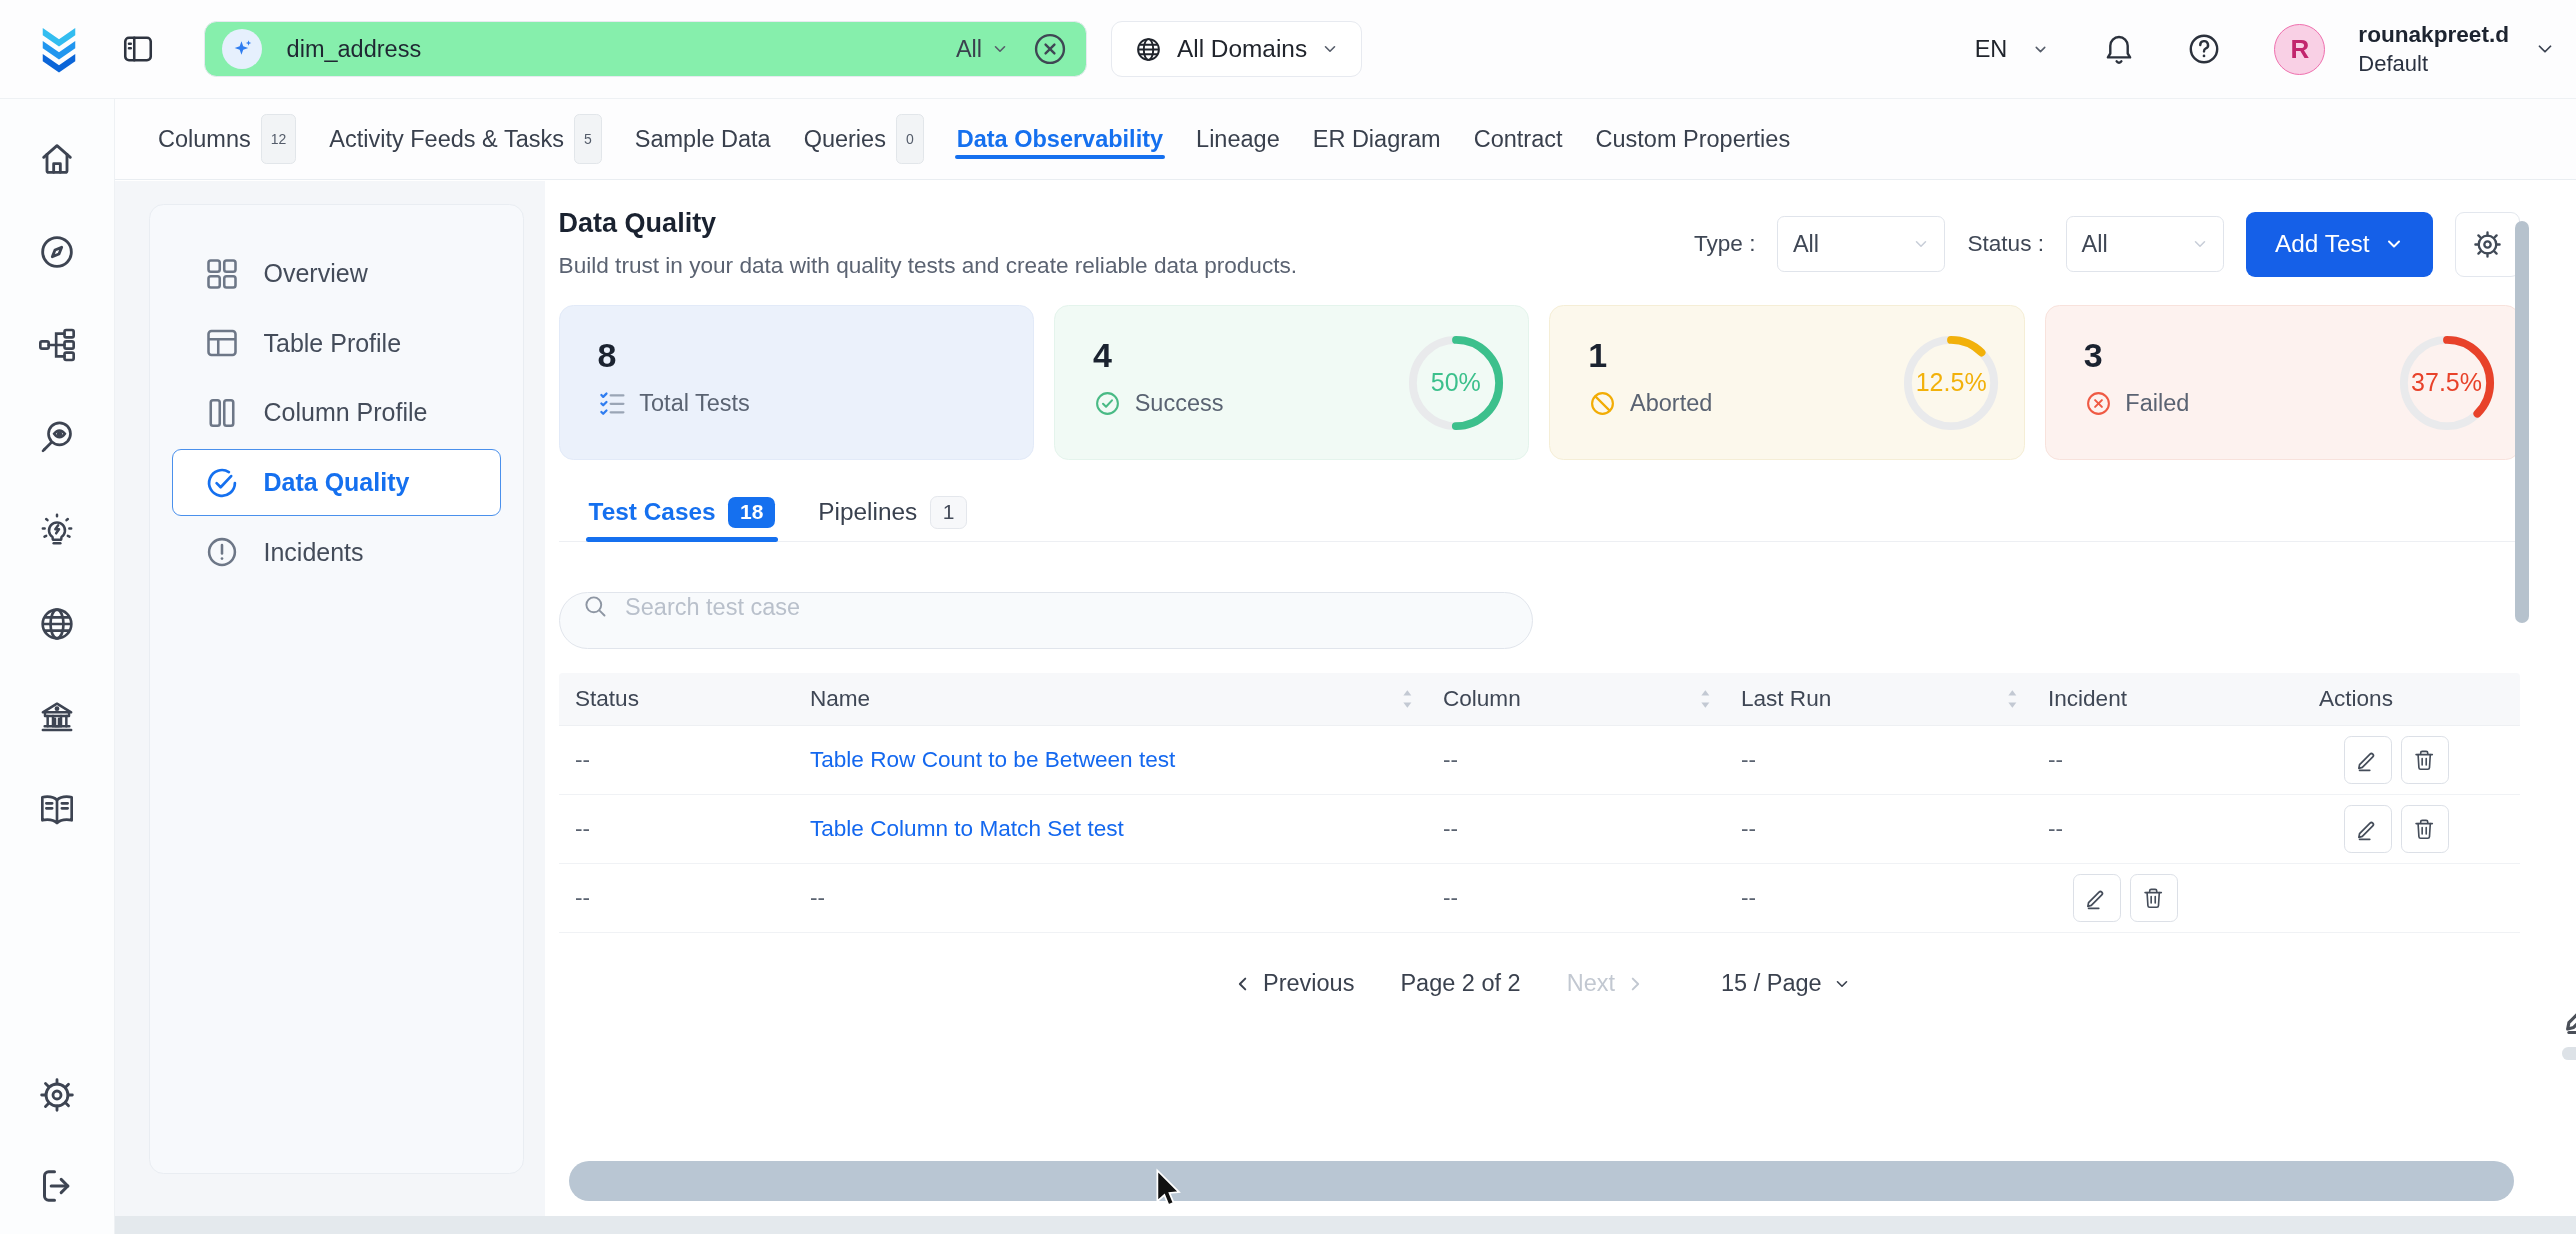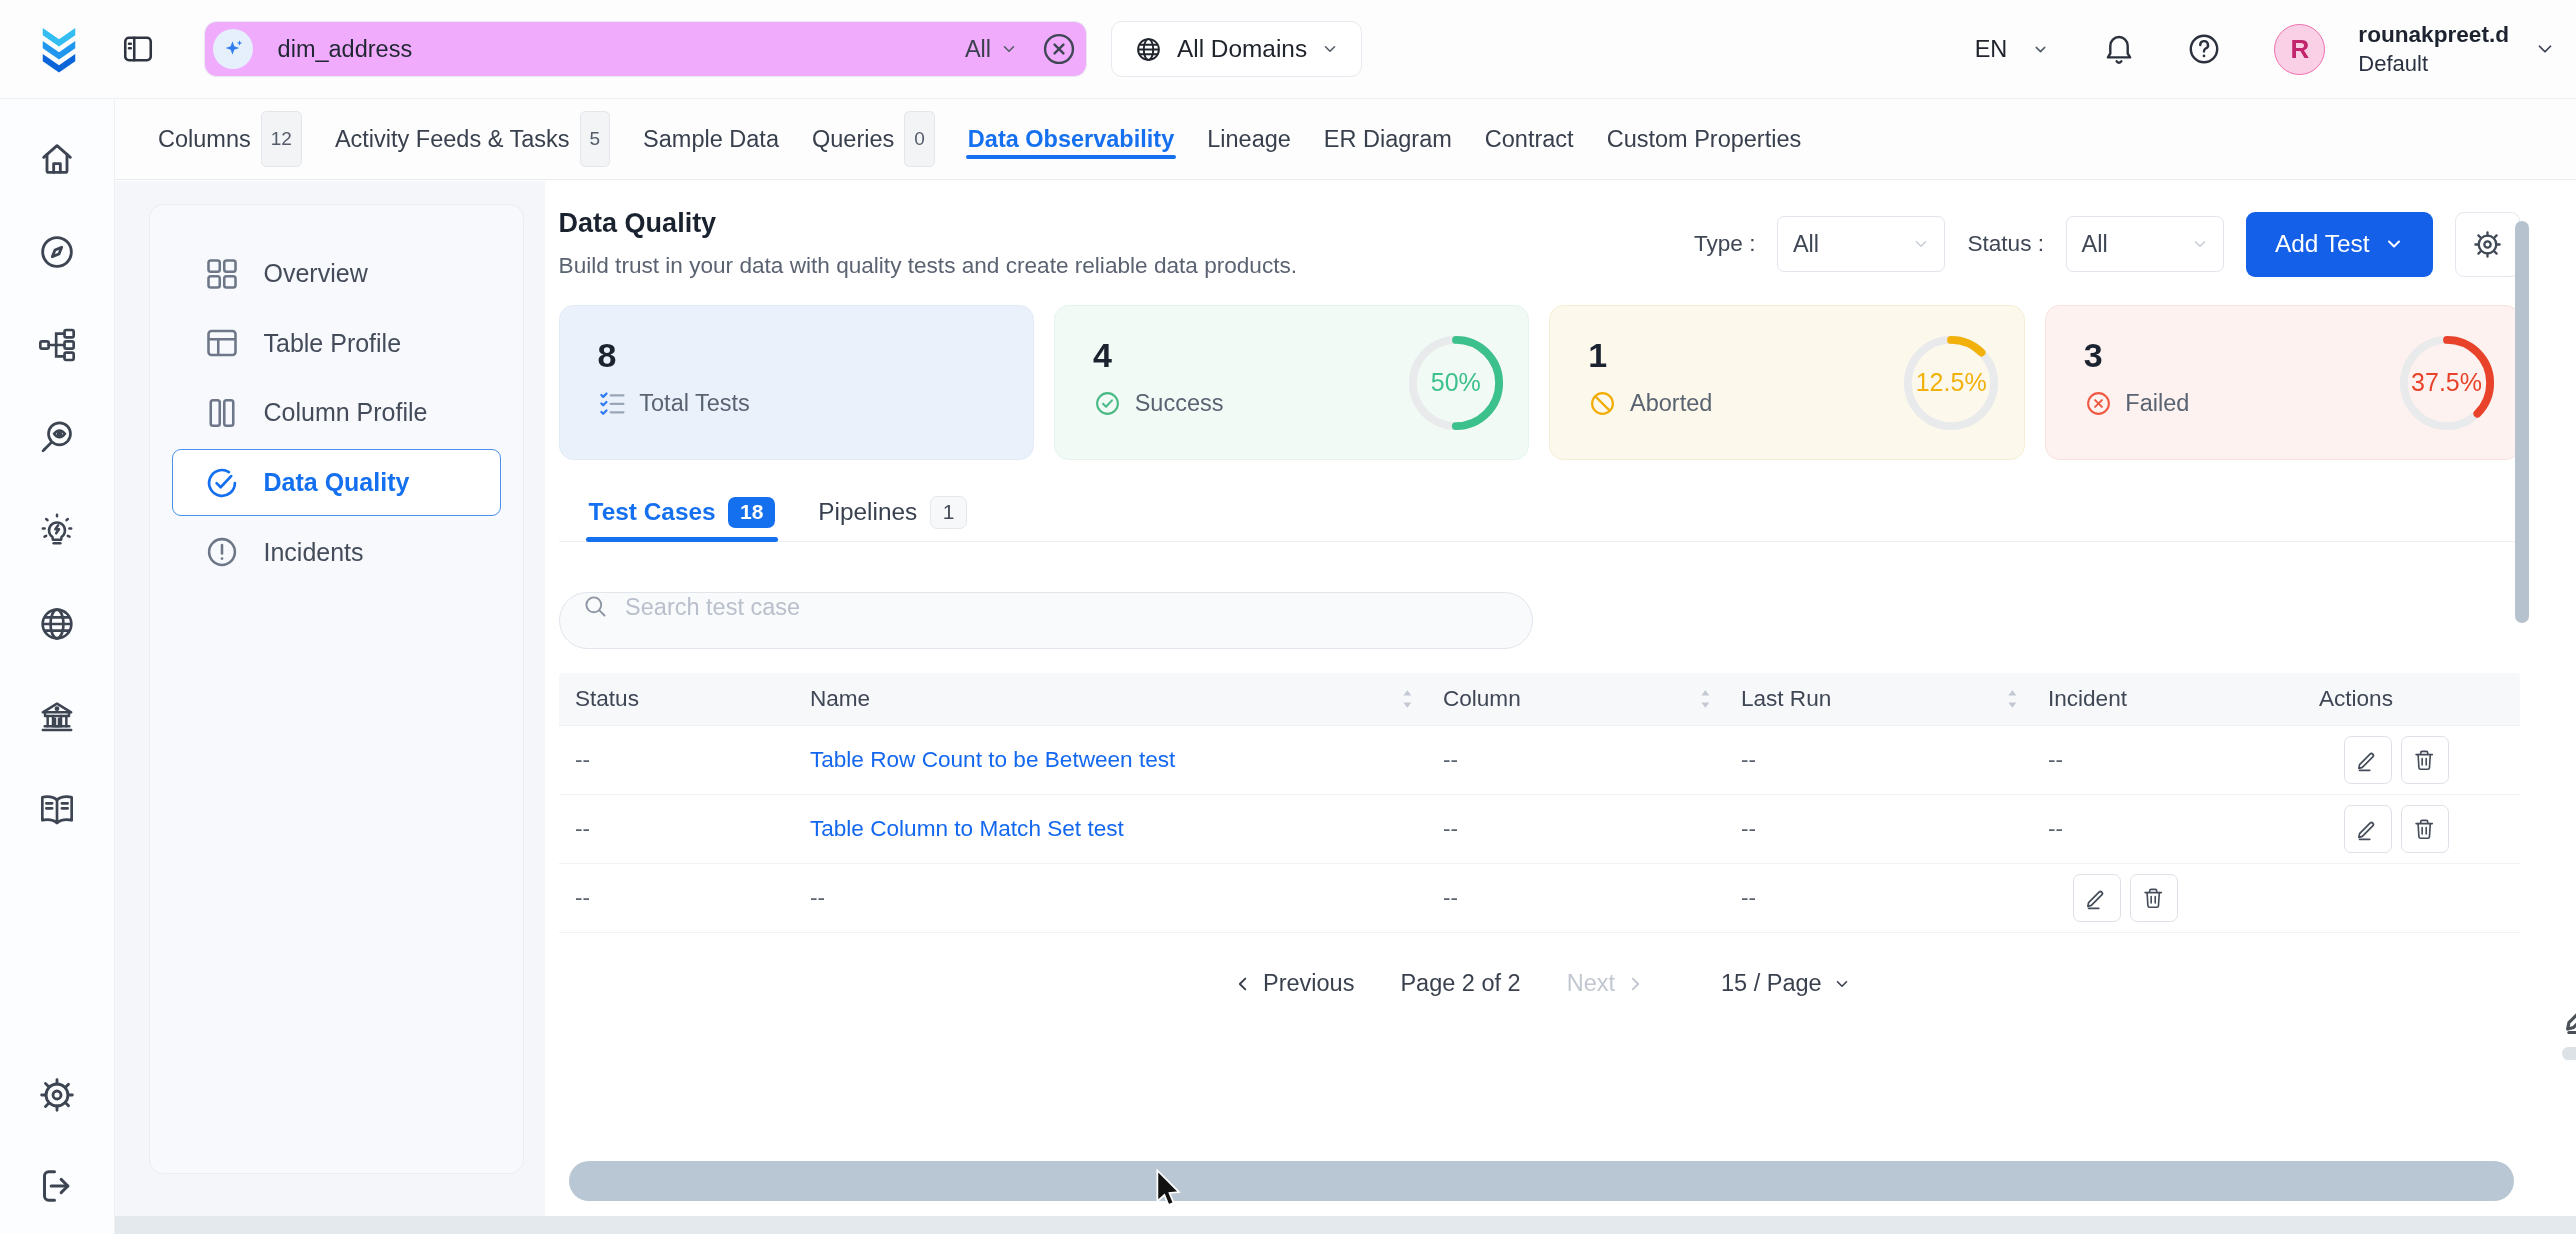--- a/index.html
+++ b/index.html
@@ -14,21 +14,21 @@
   .rail-btn{width:40px;height:40px;color:#3d4452;background:none;border:none;padding:0;cursor:pointer}
   .rail-btn svg{width:40px;height:40px}
   .rail-bottom{margin-top:auto;display:flex;flex-direction:column;gap:51px;padding-bottom:29px;align-items:center}
 
   
   .topbar{position:absolute;left:0;top:0;width:2576px;height:99px;background:#fdfdfe;
           border-bottom:0.9px solid #eef1f4;display:flex;align-items:center;box-sizing:border-box;z-index:5}
   .logo{margin-left:33px;width:52px;height:52px}
   .panel-btn{margin-left:35px;width:36px;height:36px;color:#2e3440;background:none;border:none;padding:0}
   .search-wrap{margin-left:48px;width:883px;height:56px;border:0.9px solid #e7eaf0;border-radius:12.7px;
-               background:#f0abfc;display:flex;align-items:center;padding:0 8px;box-sizing:border-box}
+               background:#86efac;display:flex;align-items:center;padding:0 17px;box-sizing:border-box}
   .sparkle{width:40px;height:40px;border-radius:50%;background:#e6f0fd;display:flex;align-items:center;justify-content:center;margin-right:22.6px}
   .search-input{flex:1;border:0;background:transparent;outline:none;font-size:23.5px;color:#1f2732;font-family:inherit}
   .scope{display:flex;align-items:center;gap:9px;font-size:23.5px;color:#3a414e;margin-right:22px}
   .clear-btn{background:none;border:none;padding:0;color:#3f4654;width:38px;height:38px}
   .domains-btn{margin-left:24.4px;height:56px;border:0.9px solid #e7eaf0;border-radius:11px;background:#fff;
                display:flex;align-items:center;gap:13.6px;padding:0 22px;font-size:24.4px;color:#20242c;font-weight:500}
   .tb-spacer{flex:1}
   .lang{display:flex;align-items:center;gap:25px;font-size:23.5px;color:#20242c;font-weight:500}
   .tb-icon{background:none;border:none;padding:0;color:#2b313c;width:36px;height:36px}
   .bell{margin-left:52px}.help{margin-left:49px}
@@ -38,21 +38,21 @@
   .user-name{font-size:22.6px;font-weight:700;color:#1d2430}
   .user-team{font-size:22px;color:#2a3140;margin-top:3.6px}
   .user-caret{margin-left:25px;margin-right:20px;color:#394150;background:none;border:none;padding:0}
 
   
   .tabstrip{position:absolute;left:115px;top:99px;right:0;height:81px;background:#fdfdfe;border-bottom:0.9px solid #e9edf1;
             display:flex;align-items:center;gap:33px;padding-left:43px;box-sizing:border-box;z-index:4}
   .etab{position:relative;height:100%;display:flex;align-items:center;gap:10px;font-size:23.5px;color:#39404d;font-weight:500;cursor:pointer}
   .etab.active{color:#1570ef;font-weight:700}
   .etab.active::after{content:"";position:absolute;left:-1.8px;right:-1.8px;bottom:20px;height:4.5px;border-radius:2.7px;background:#1570ef}
-  .etab-badge{font-size:19px;color:#545c6a;background:#f2f4f6;border:0.9px solid #e2e6ea;border-radius:5.4px;padding:16px 9px;font-weight:500}
+  .etab-badge{font-size:14px;color:#545c6a;background:#f2f4f6;border:0.9px solid #e2e6ea;border-radius:5.4px;padding:16px 9px;font-weight:500}
 
   
   .gutter{position:absolute;left:115px;top:181px;width:430px;bottom:19px;background:#f4f6f9;z-index:1}
   .menucard{position:absolute;left:34px;top:23px;width:375px;height:970px;background:#f7f9fc;border:0.9px solid #e9edf2;
             border-radius:14.5px;padding-top:35px;box-sizing:border-box}
   .mitem{height:67px;margin:0 22px 2.7px;display:flex;align-items:center;gap:23.5px;padding-left:31px;font-size:25px;
          color:#444c5a;border-radius:9px;border:1.4px solid transparent;box-sizing:border-box;cursor:pointer}
   .mitem svg{width:36px;height:36px;color:#6d7787;flex:none}
   .mitem.active{background:#fff;border-color:#4a90ec;color:#1570ef;font-weight:700}
   .mitem.active svg{color:#1570ef}

